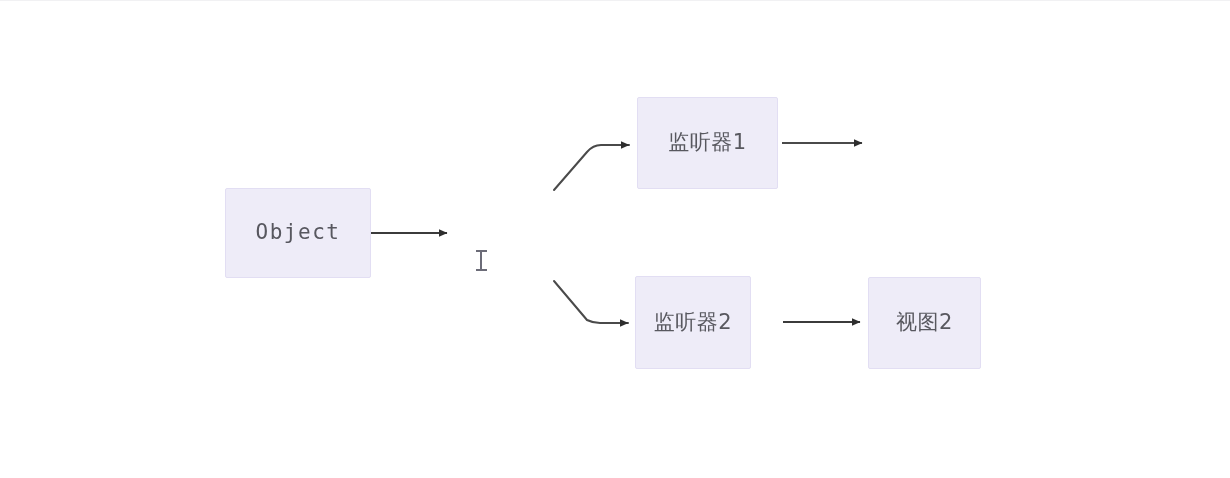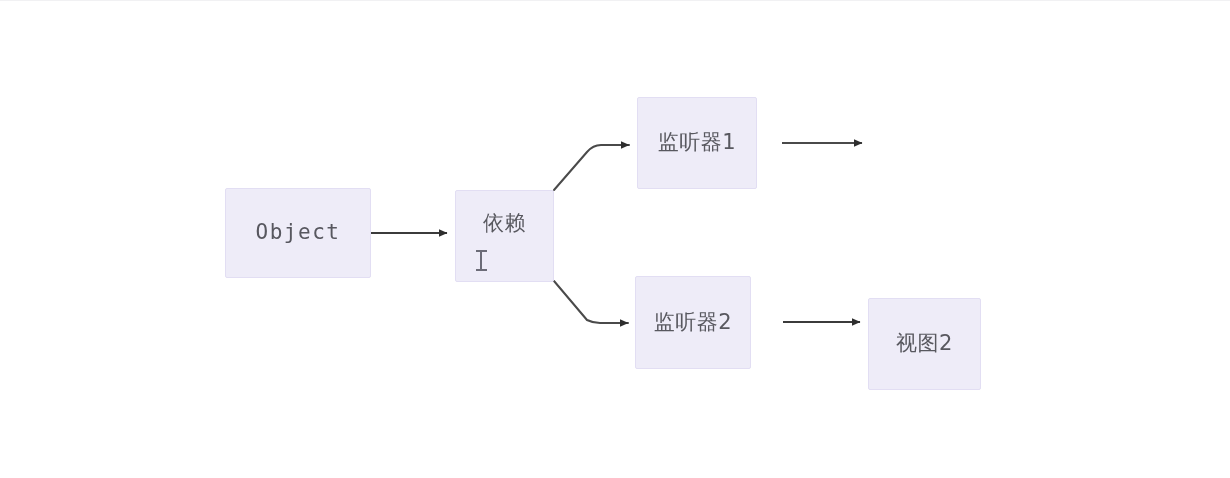--- a/index.html
+++ b/index.html
@@ -60,24 +60,24 @@
   }
   .node.cjk .node-label {
     font-family: "DejaVu Sans", "Liberation Sans", sans-serif;
     font-size: 21px;
     letter-spacing: 0.5px;
     color: #58585f;
   }
   
   #node-object   { left: 225px; top: 188px; width: 146px; height: 90px; }
   #node-depend   { left: 455px; top: 190px; width: 99px; height: 92px; }
-  #node-listener1{ left: 637px; top:  97px; width: 120px; height: 92px; }
+  #node-listener1{ left: 637px; top:  97px; width: 141px; height: 92px; }
   #node-listener2{ left: 635px; top: 276px; width: 116px; height: 93px; }
   #node-view1    { left: 870px; top:  98px; width: 112px; height: 91px; }
-  #node-view2    { left: 868px; top: 277px; width: 113px; height: 92px; margin-top: 21px; }
+  #node-view2    { left: 868px; top: 277px; width: 113px; height: 92px; }
 
   
   #node-depend { align-items: flex-start; padding-top: 21px; }
 
   
   #text-caret {
     position: absolute;
     left: 476px;
     top: 250px;
     width: 11px;
@@ -134,23 +134,20 @@
 
     <g>
       <path d="M783,322 L860,322" fill="none" stroke="#3b3b3b" stroke-width="2" marker-end="url(#arrowhead)"></path>
     </g>
   </svg>
 
   <div class="node mono" id="node-object">
     <span class="node-label">Object</span>
   </div>
 
-  <div class="node cjk" id="node-depend">
-    <span class="node-label">依赖</span>
-  </div>
 
   <div class="node cjk" id="node-listener1">
     <span class="node-label">监听器1</span>
   </div>
 
   <div class="node cjk" id="node-listener2">
     <span class="node-label">监听器2</span>
   </div>
 
 

